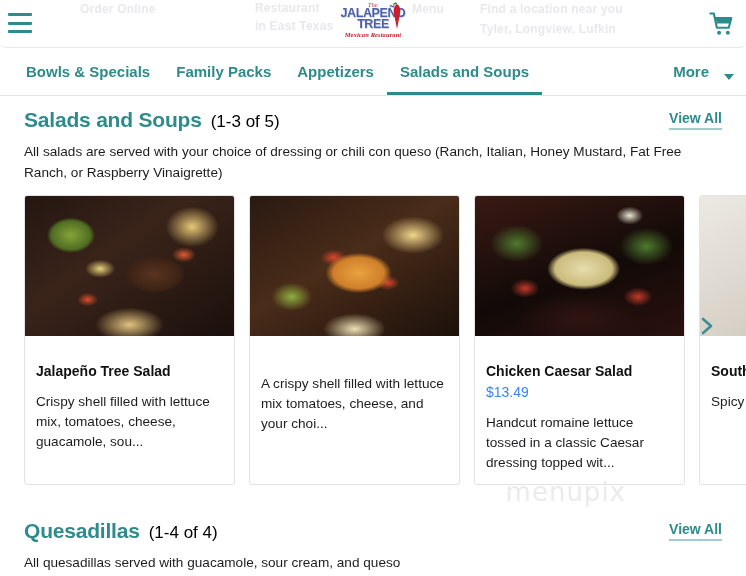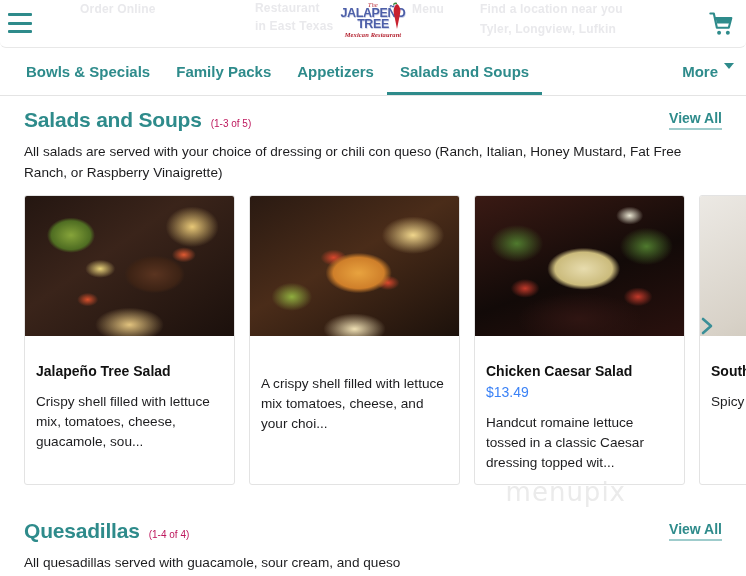--- a/index.html
+++ b/index.html
@@ -99,21 +99,21 @@
   }
   .tab:first-child { margin-left: 13px; }
   .tab.active::after {
     content: "";
     position: absolute; left: 0; right: 0; bottom: 0;
     height: 3px; background: #2e8b8b;
   }
   .tab-more {
     margin-left: auto; margin-right: 12px;
     color: #2e8b8b; font-size: 15px; font-weight: bold;
-    display: flex; align-items: flex-start; gap: 6px; cursor: pointer;
+    display: flex; align-items: flex-end; gap: 15px; cursor: pointer;
   }
   .chev-down {
     width: 0; height: 0;
     border-left: 5px solid transparent;
     border-right: 5px solid transparent;
     border-top: 6px solid #2e8b8b;
   }
 
   
   .section { position: relative; padding: 0 24px; }
@@ -122,22 +122,22 @@
     padding-top: 12px;
     position: relative;
   }
   .section-title {
     color: #2e8b8b;
     font-size: 21px;
     font-weight: bold;
     letter-spacing: -.2px;
   }
   .section-count {
-    color: #be185d;
-    font-size: 10px;
+    color: #000000;
+    font-size: 17px;
     margin-left: 9px;
   }
   .view-all {
     position: absolute; right: 0; top: 14px;
     color: #2e8b8b; font-size: 14px; font-weight: bold;
     border-bottom: 2px solid #9fcccc;
     padding-bottom: 2px;
     cursor: pointer;
   }
   .section-note {

